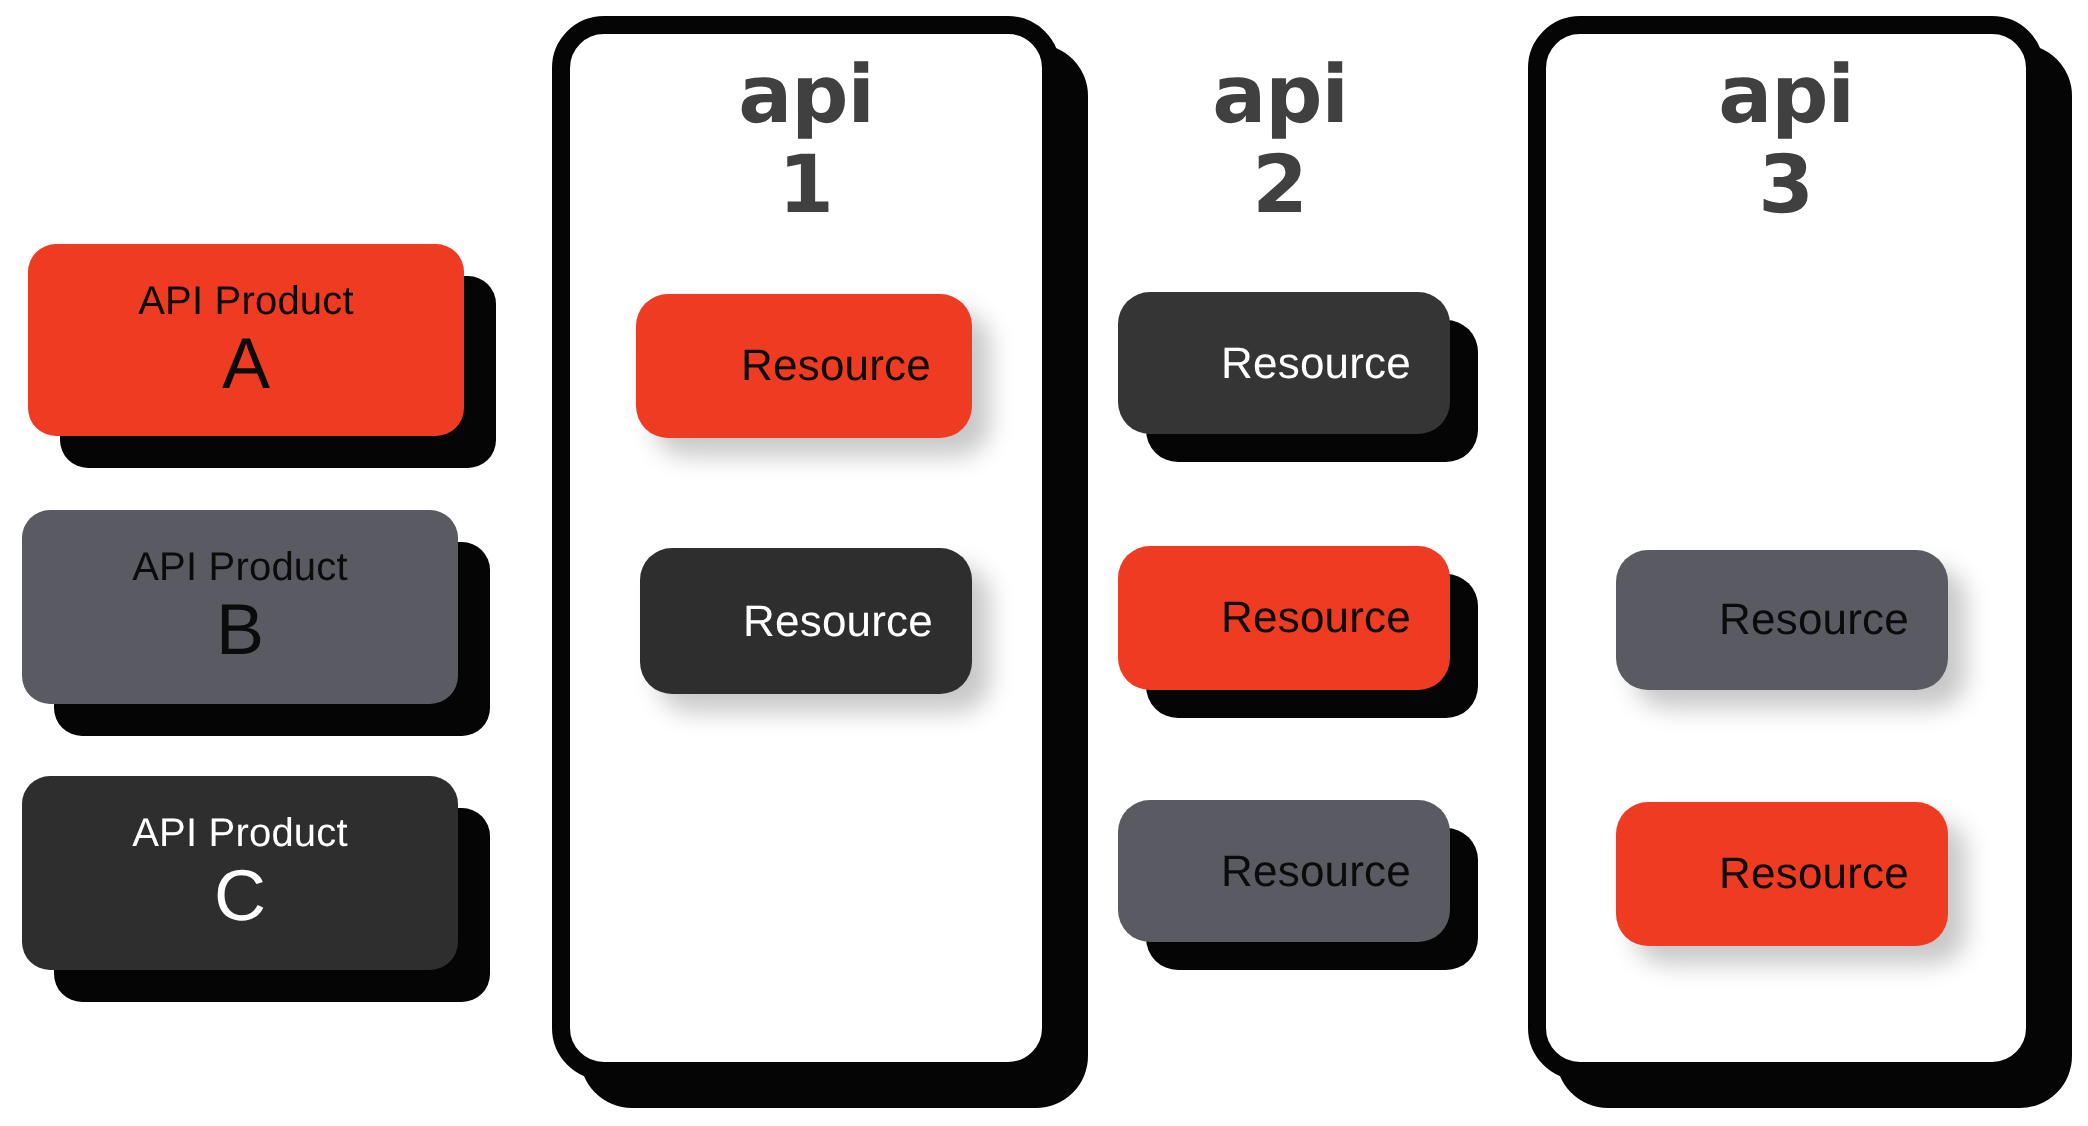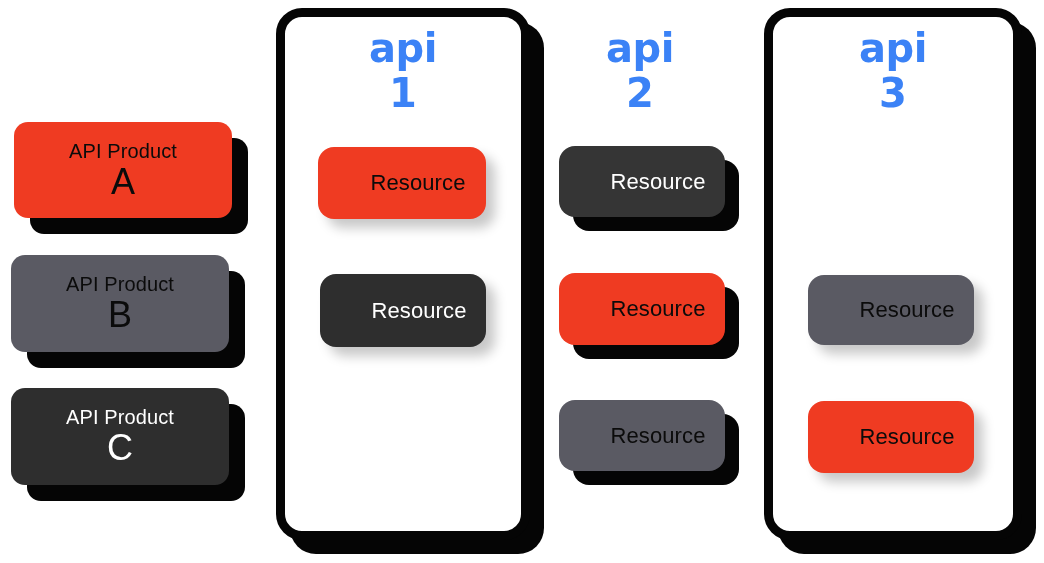--- a/index.html
+++ b/index.html
@@ -91,21 +91,21 @@
     background: #ffffff;
     border: 9px solid #050505;
     border-radius: 26px;
     box-shadow: 14px 14px 0 0 #050505;
   }
 
   
   .api-head {
     position: absolute;
     text-align: center;
-    color: #3b82f6;
+    color: #404040;
     user-select: none;
   }
   .api-word {
     font-family: "DejaVu Sans", sans-serif;
     font-size: 40px;
     font-weight: 700;
     letter-spacing: -0.5px;
     line-height: 1.05;
   }
   .api-num {

